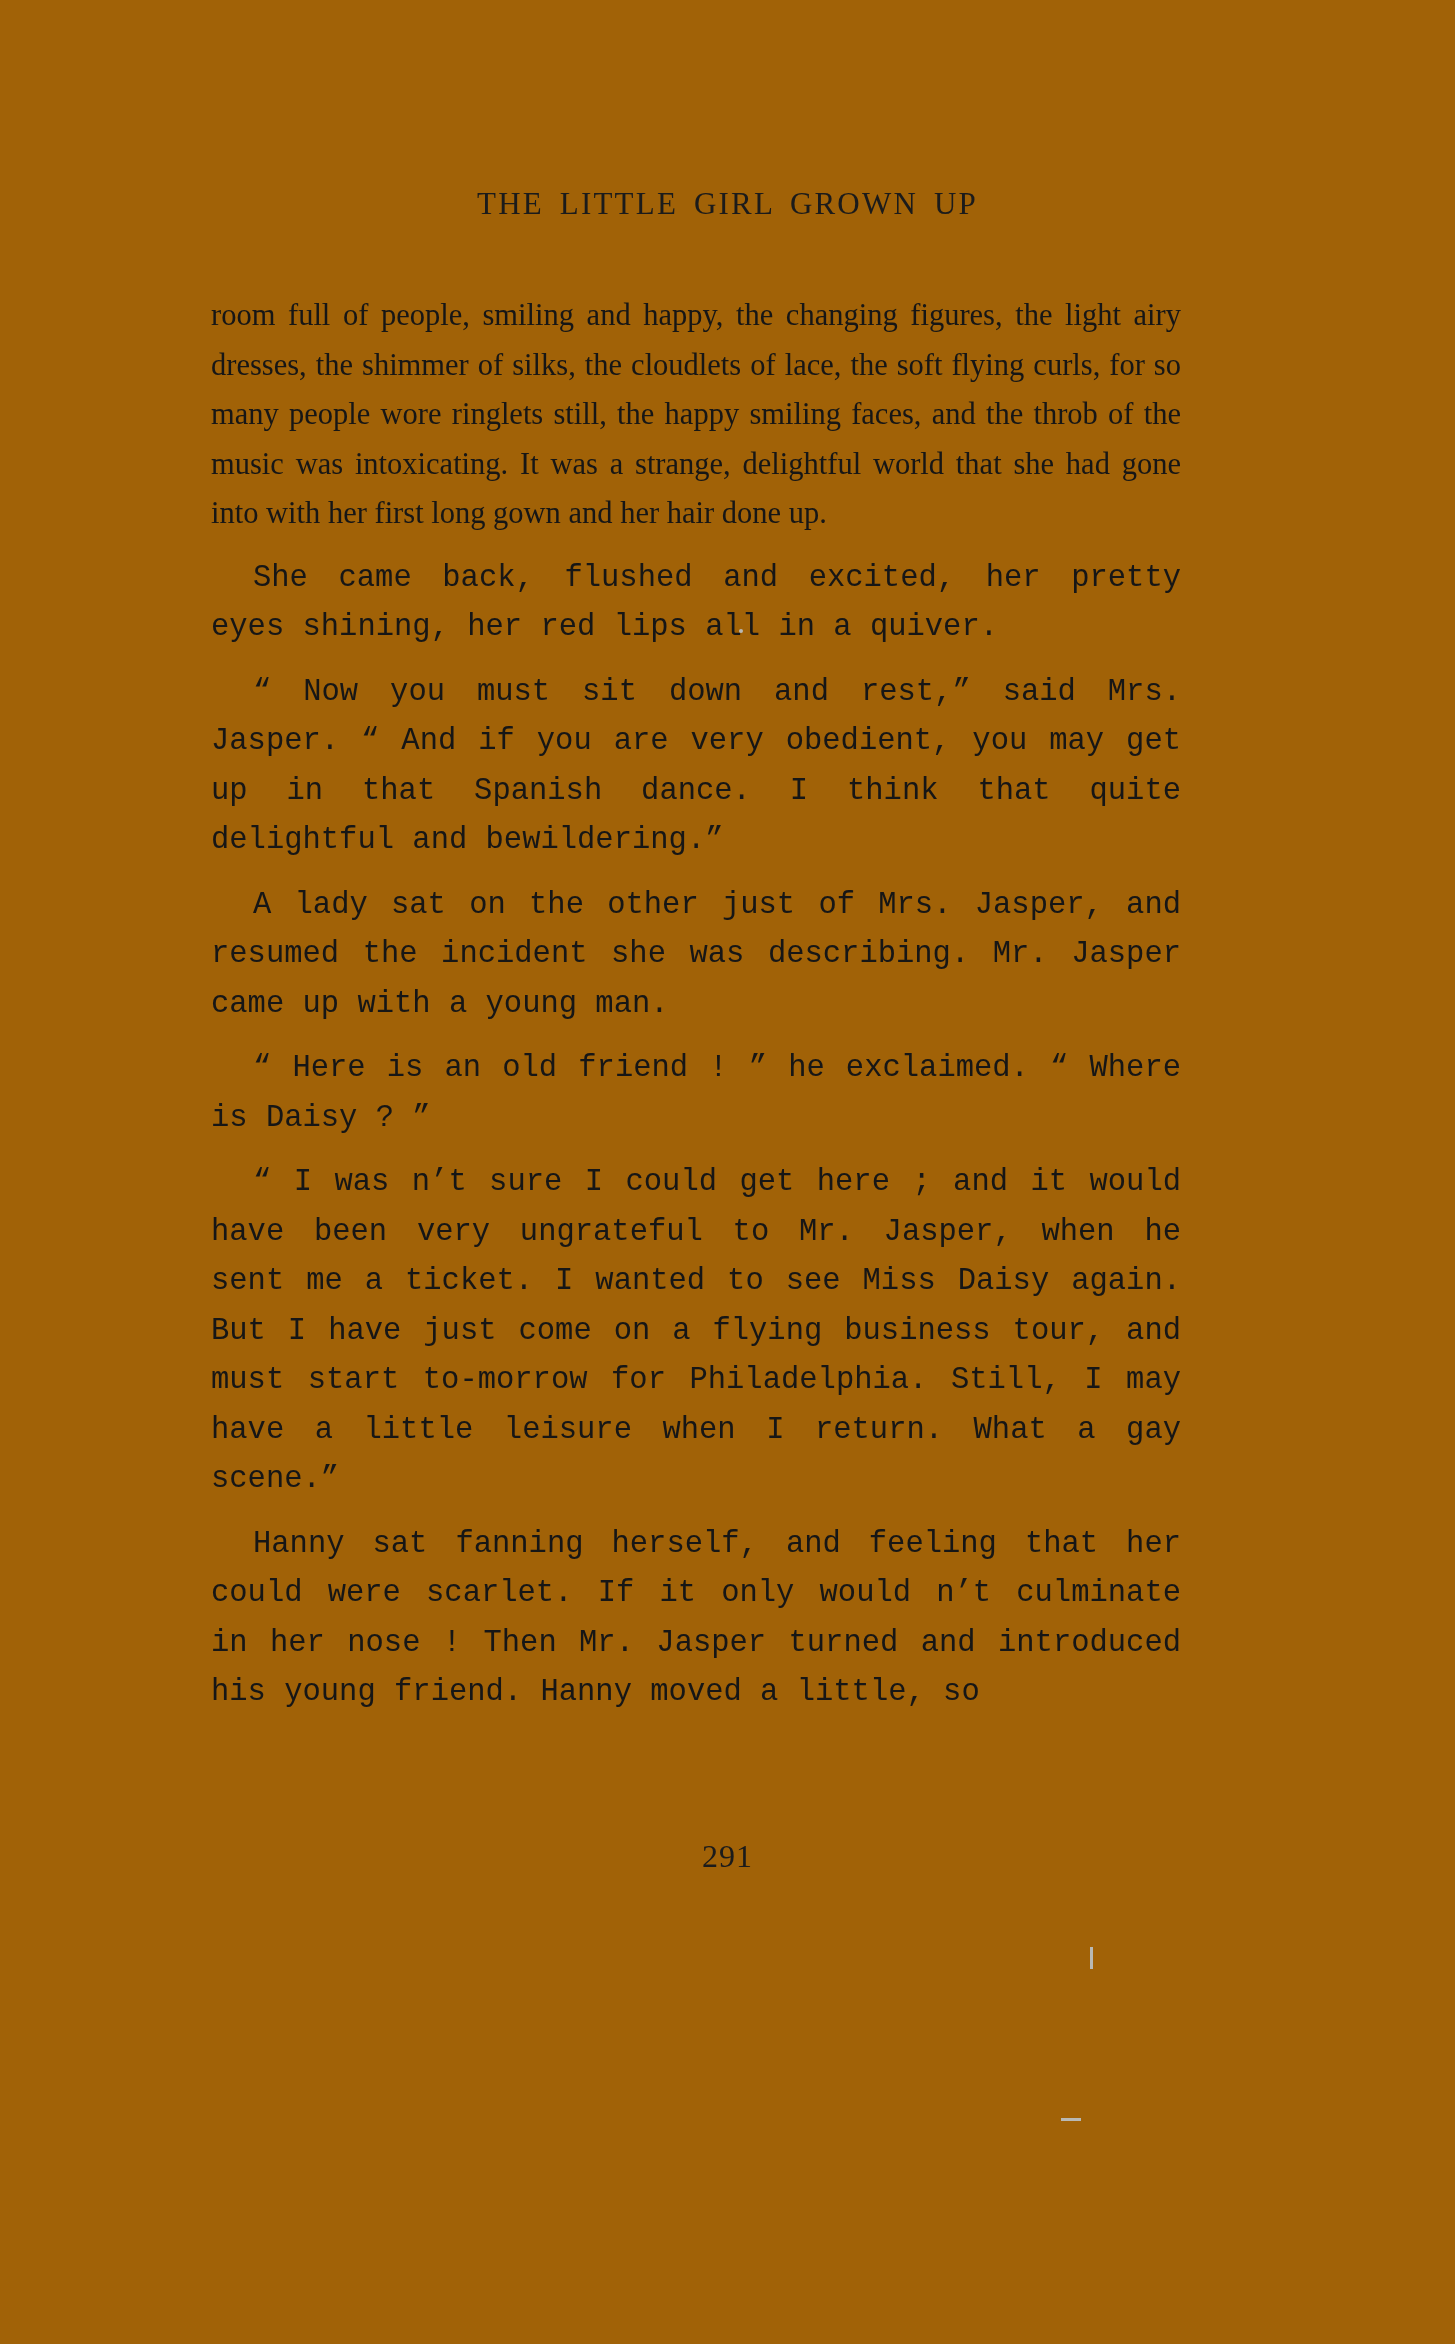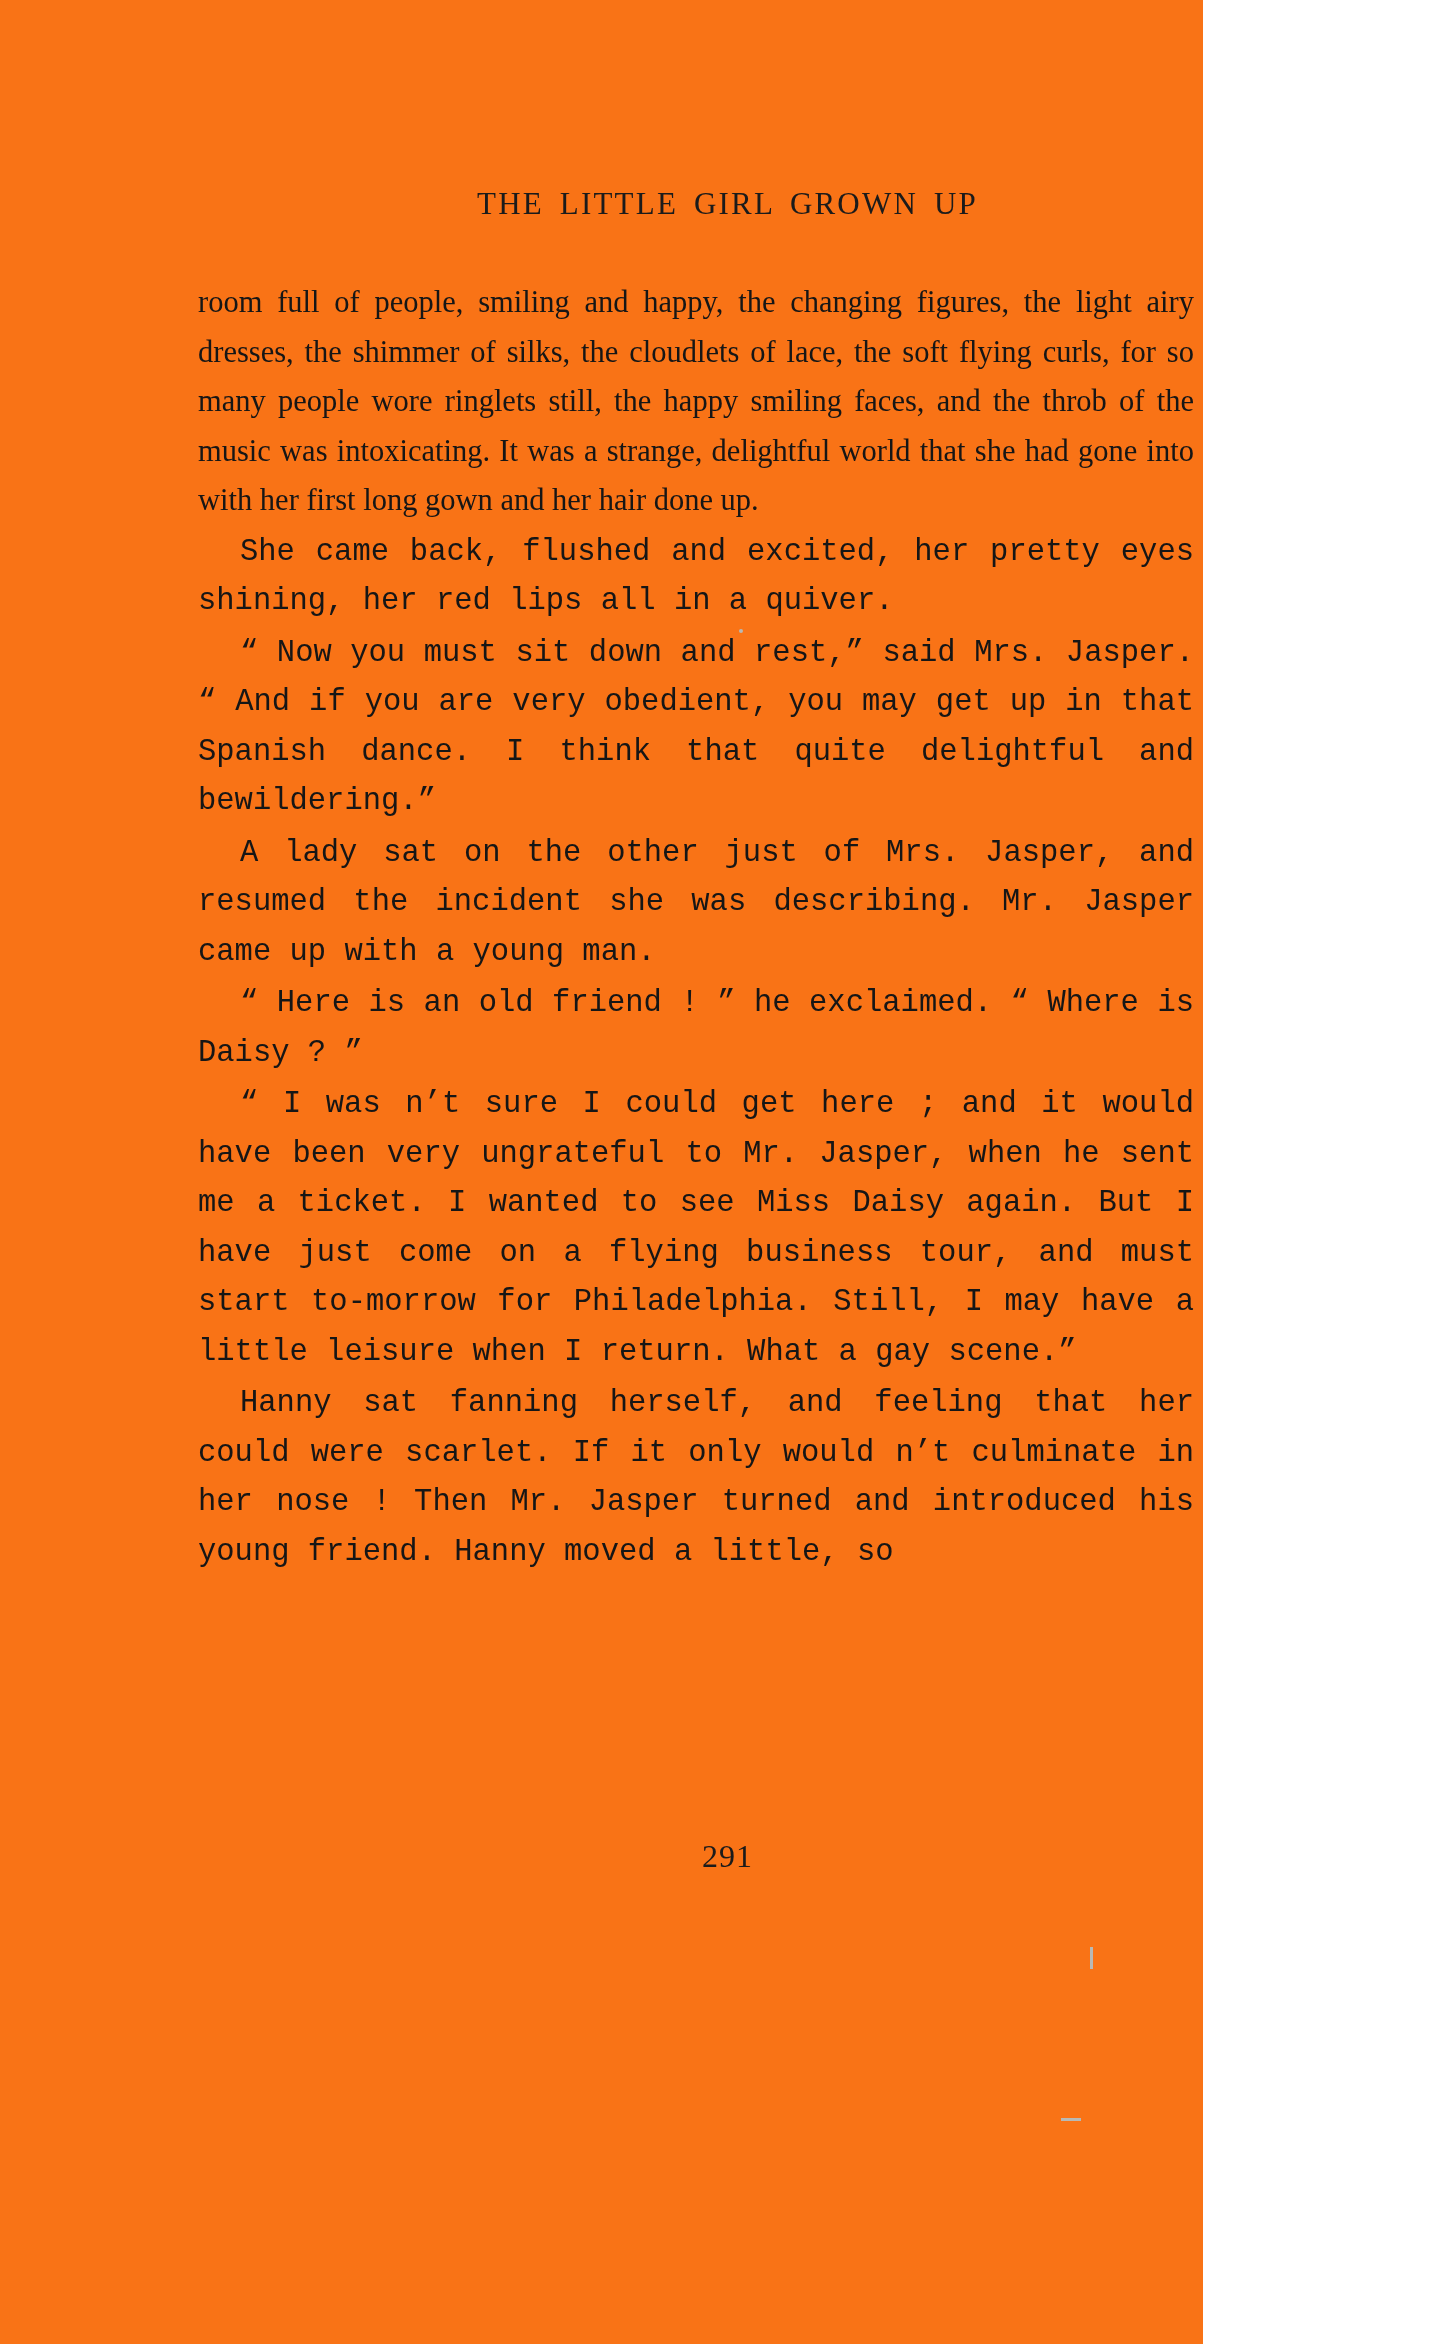--- a/index.html
+++ b/index.html
@@ -12,43 +12,43 @@
     height: 2344px;
     font-family: "Liberation Serif", "DejaVu Serif", serif;
     color: #1a1a1a;
     position: relative;
     overflow: hidden;
   }
   .page {
     position: absolute;
     left: 0;
     top: 0;
-    width: 1203px;
+    width: 1455px;
     height: 2344px;
-    background: #f97316;
+    background: #a16207;
   }
   .running-head {
     position: absolute;
     left: 0;
     top: 186px;
     width: 1455px;
     text-align: center;
     font-size: 31px;
     letter-spacing: 2.2px;
     word-spacing: 6px;
     color: #1b1b1b;
   }
   .text-block {
     position: absolute;
     left: 196px;
     top: 276px;
     width: 1000px;
   }
   .para {
-    margin: 2px;
+    margin: 15px;
     font-size: 30.5px;
     line-height: 49.5px;
     text-align: justify;
     text-justify: inter-word;
     color: #161616;
     hyphens: manual;
   }
   .para.indent {
     text-indent: 42px;
     font-family: Liberation Mono, monospace;

